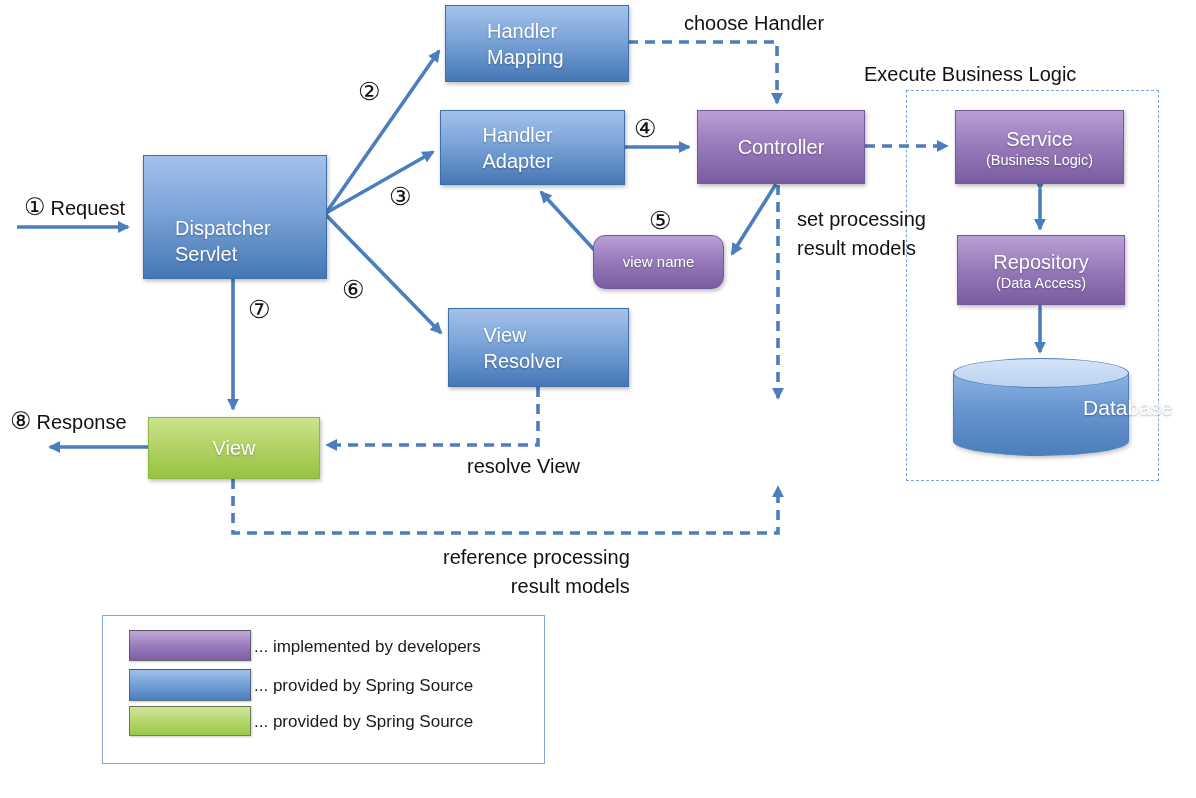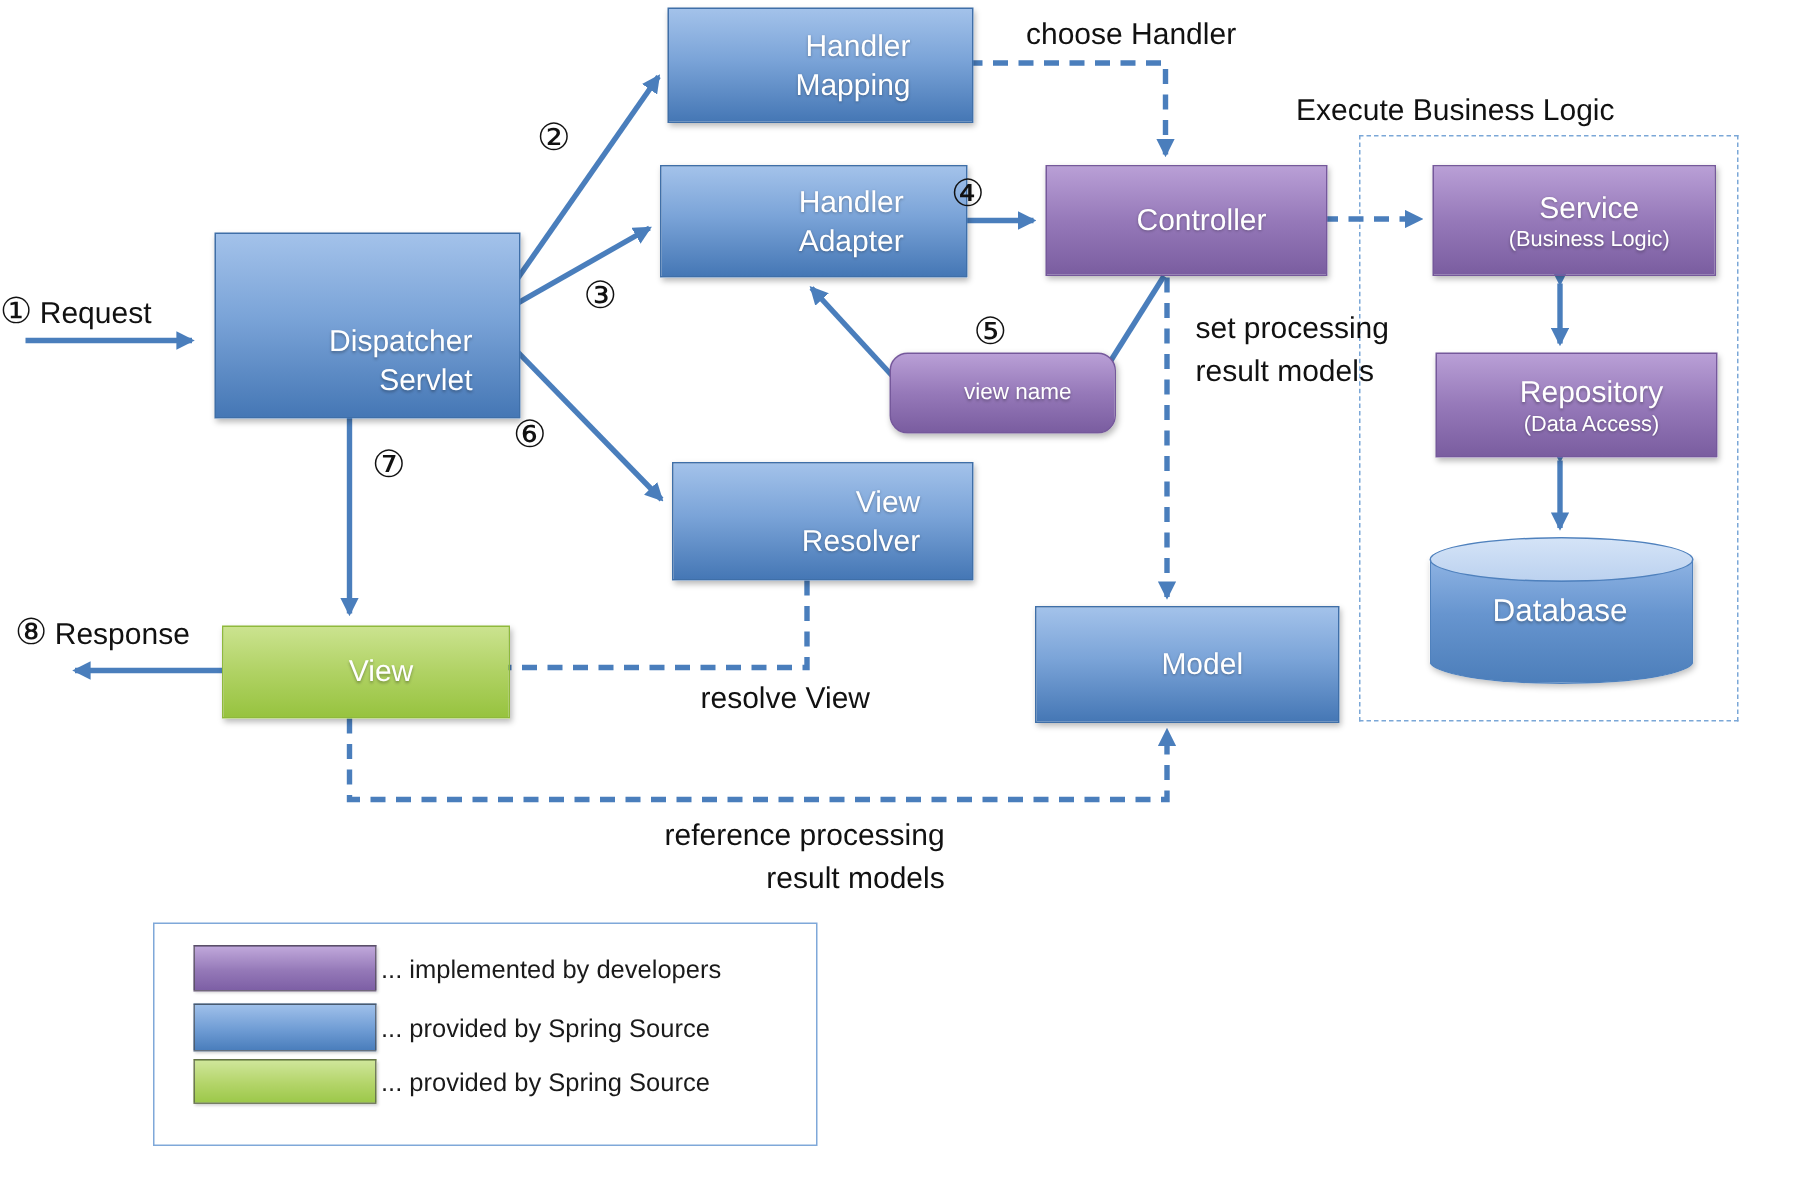--- a/index.html
+++ b/index.html
@@ -1,38 +1,38 @@
 <!DOCTYPE html>
 <html><head>
 <meta charset="utf-8">
 <style>
   html,body{margin:0;padding:0;background:#fff;}
   .stage{position:relative;width:1196px;height:798px;background:#fff;overflow:hidden;
          font-family:"Liberation Sans",sans-serif;}
   .arrows{position:absolute;left:0;top:0;z-index:1;}
   .box{position:absolute;z-index:2;display:flex;flex-direction:column;align-items:center;justify-content:center;
-       color:#fff;font-size:20px;line-height:1.3;text-align:right;
-       text-shadow:0 1px 2px rgba(0,0,0,.3);box-shadow:1px 2px 4px rgba(0,0,0,.28);padding-left:20px;}
+       color:#fff;font-size:20px;line-height:1.3;text-align:left;
+       text-shadow:0 1px 2px rgba(0,0,0,.3);box-shadow:1px 2px 4px rgba(0,0,0,.28);}
   .blue{background:linear-gradient(180deg,#a3c2ea 0%,#7ba4d8 45%,#4577b5 100%);border:1px solid #3f6fa8;}
   .purple{background:linear-gradient(180deg,#b99fd6 0%,#9679b9 50%,#7a5da0 100%);border:1px solid #75589b;}
   .green{background:linear-gradient(180deg,#cbe38f 0%,#b0d264 50%,#97c33f 100%);border:1px solid #8fb93c;}
   .rounded{border-radius:12px;font-size:15px;}
   .sub{font-size:14.5px;line-height:1.15;}
   .ann{position:absolute;z-index:3;color:#111;font-size:20px;white-space:nowrap;}
   .step{position:absolute;z-index:3;color:#111;font-size:25px;line-height:1;
         font-family:"DejaVu Sans",sans-serif;}
   .inlinestep{font-size:24px;font-family:"DejaVu Sans",sans-serif;margin-right:5px;}
   .group{position:absolute;z-index:0;border:1px dashed #7ba7d7;background:transparent;}
   .cyl-body{position:absolute;z-index:2;background:linear-gradient(180deg,#8fb4e4 0%,#6795cf 45%,#4c7eba 100%);
             border:1.5px solid #4f81bd;border-top:none;border-radius:0 0 88px 88px / 0 0 15px 15px;
             box-shadow:1px 2px 4px rgba(0,0,0,.25);}
   .cyl-top{position:absolute;z-index:3;background:linear-gradient(180deg,#d4e3f7,#bcd2ef);
            border:1.5px solid #4f81bd;border-radius:50%;}
-  .cyl-label{position:absolute;z-index:4;color:#fff;font-size:21px;text-align:center;
-             text-shadow:0 1px 2px rgba(0,0,0,.3);}
+  .cyl-label{position:absolute;z-index:4;color:#fff;font-size:21px;text-align:right;
+             text-shadow:0 1px 2px rgba(0,0,0,.3);margin-left:46px;}
   .legend{position:absolute;z-index:2;border:1.5px solid #7fa8d9;background:#fff;}
   .swatch{position:absolute;border:1px solid rgba(70,70,70,.65);box-shadow:1px 1px 2px rgba(0,0,0,.2);}
   .sw-purple{background:linear-gradient(180deg,#c0a8db 0%,#9579b8 55%,#7d5fa5 100%);}
   .sw-blue{background:linear-gradient(180deg,#9fc0ea 0%,#6f9cd4 55%,#4a7ebc 100%);}
   .sw-green{background:linear-gradient(180deg,#cfe69a 0%,#b3d469 55%,#9cc84a 100%);}
   .legend-text{position:absolute;color:#1a1a1a;font-size:17px;white-space:nowrap;}
 </style>
 </head>
 <body>
 
@@ -105,39 +105,36 @@
   </div>
 
   <div class="box blue" style="left:448px;top:308px;width:179px;height:77px;">
     <span style="width:110px;">View Resolver</span>
   </div>
 
   <div class="box green" style="left:148px;top:417px;width:170px;height:60px;">
     <span>View</span>
   </div>
 
-  <div class="box blue" style="left:690px;top:404px;width:181px;height:76px;">
-    <span>Model</span>
-  </div>
 
   <div class="box purple" style="left:955px;top:110px;width:167px;height:72px;">
     <span>Service</span>
     <span class="sub">(Business Logic)</span>
   </div>
 
   <div class="box purple" style="left:957px;top:235px;width:166px;height:68px;">
     <span>Repository</span>
     <span class="sub">(Data Access)</span>
   </div>
 
   <div class="cyl-body" style="left:953px;top:372px;width:174px;height:83px;"></div>
   <div class="cyl-top" style="left:953px;top:358px;width:174px;height:28px;"></div>
   <div class="cyl-label" style="left:953px;top:396px;width:174px;">Database</div>
 
-  <div class="ann" style="left:0;top:193px;">
+  <div class="ann" style="left:24px;top:193px;">
     <span class="inlinestep">①</span><span>Request</span>
   </div>
   <div class="ann" style="left:10px;top:407px;">
     <span class="inlinestep">⑧</span><span>Response</span>
   </div>
   <div class="step" style="left:358px;top:79px;">②</div>
   <div class="step" style="left:389px;top:184px;">③</div>
   <div class="step" style="left:634px;top:116px;">④</div>
   <div class="step" style="left:649px;top:208px;">⑤</div>
   <div class="step" style="left:342px;top:277px;">⑥</div>

